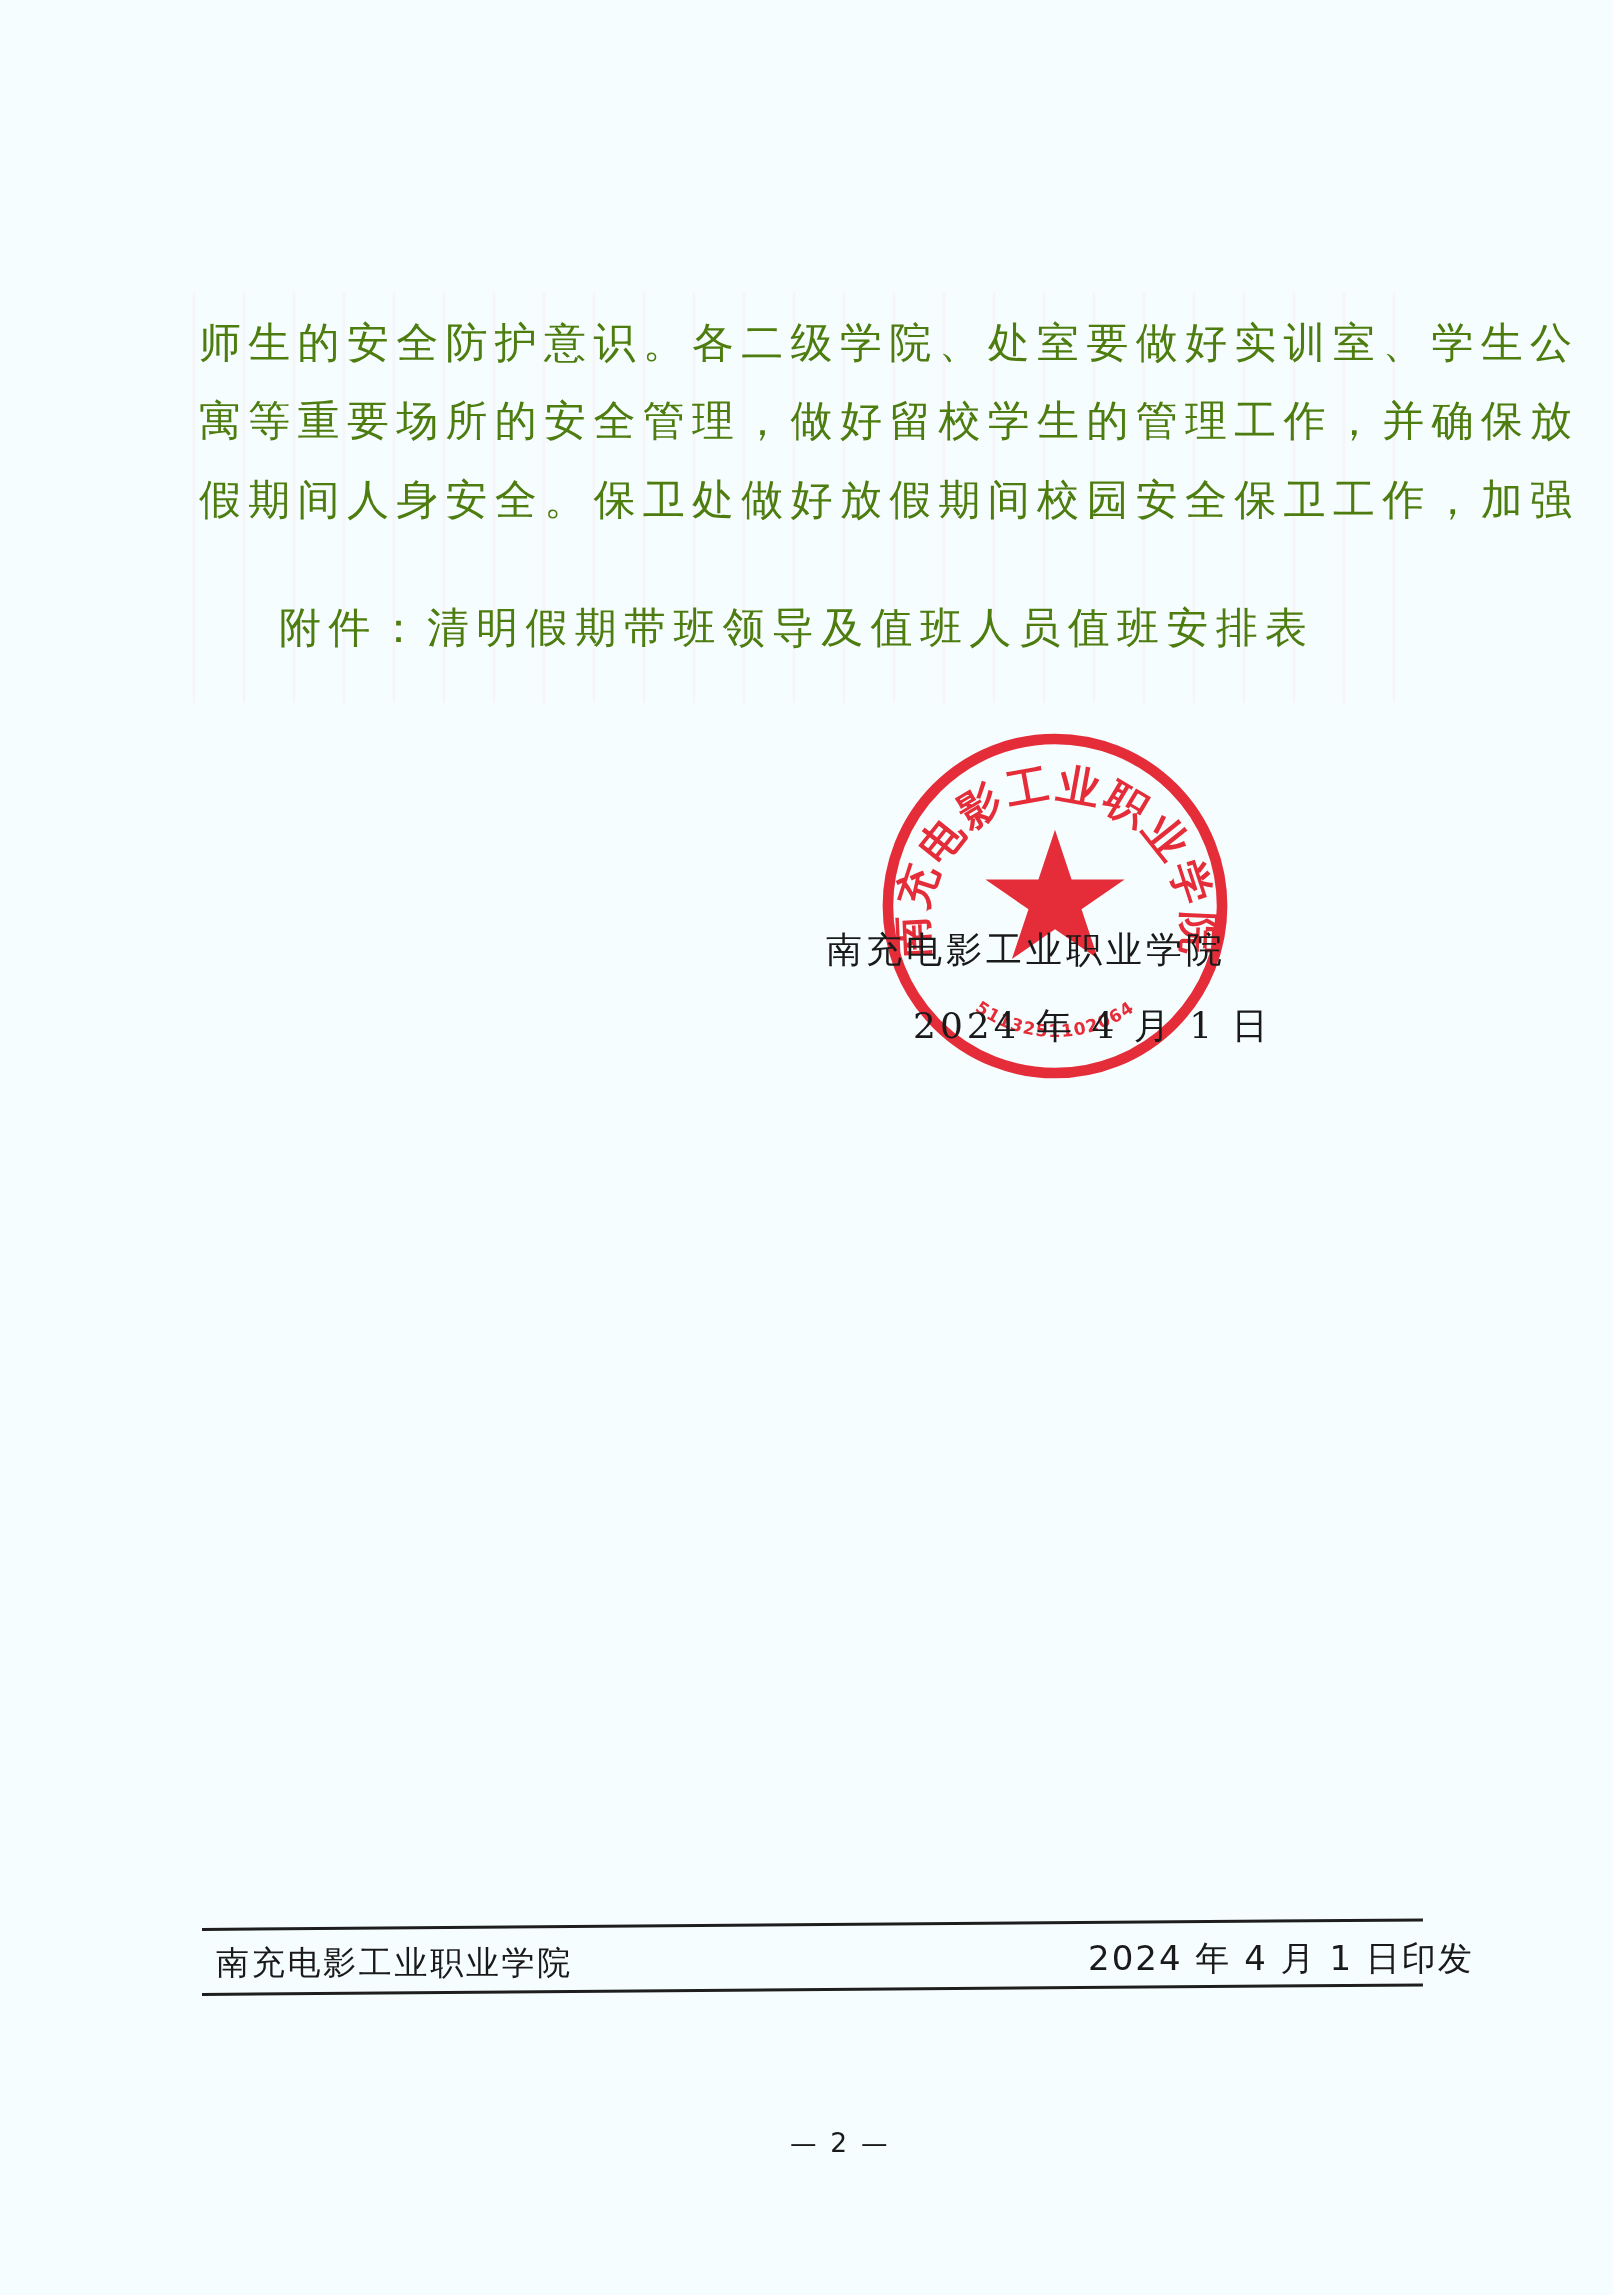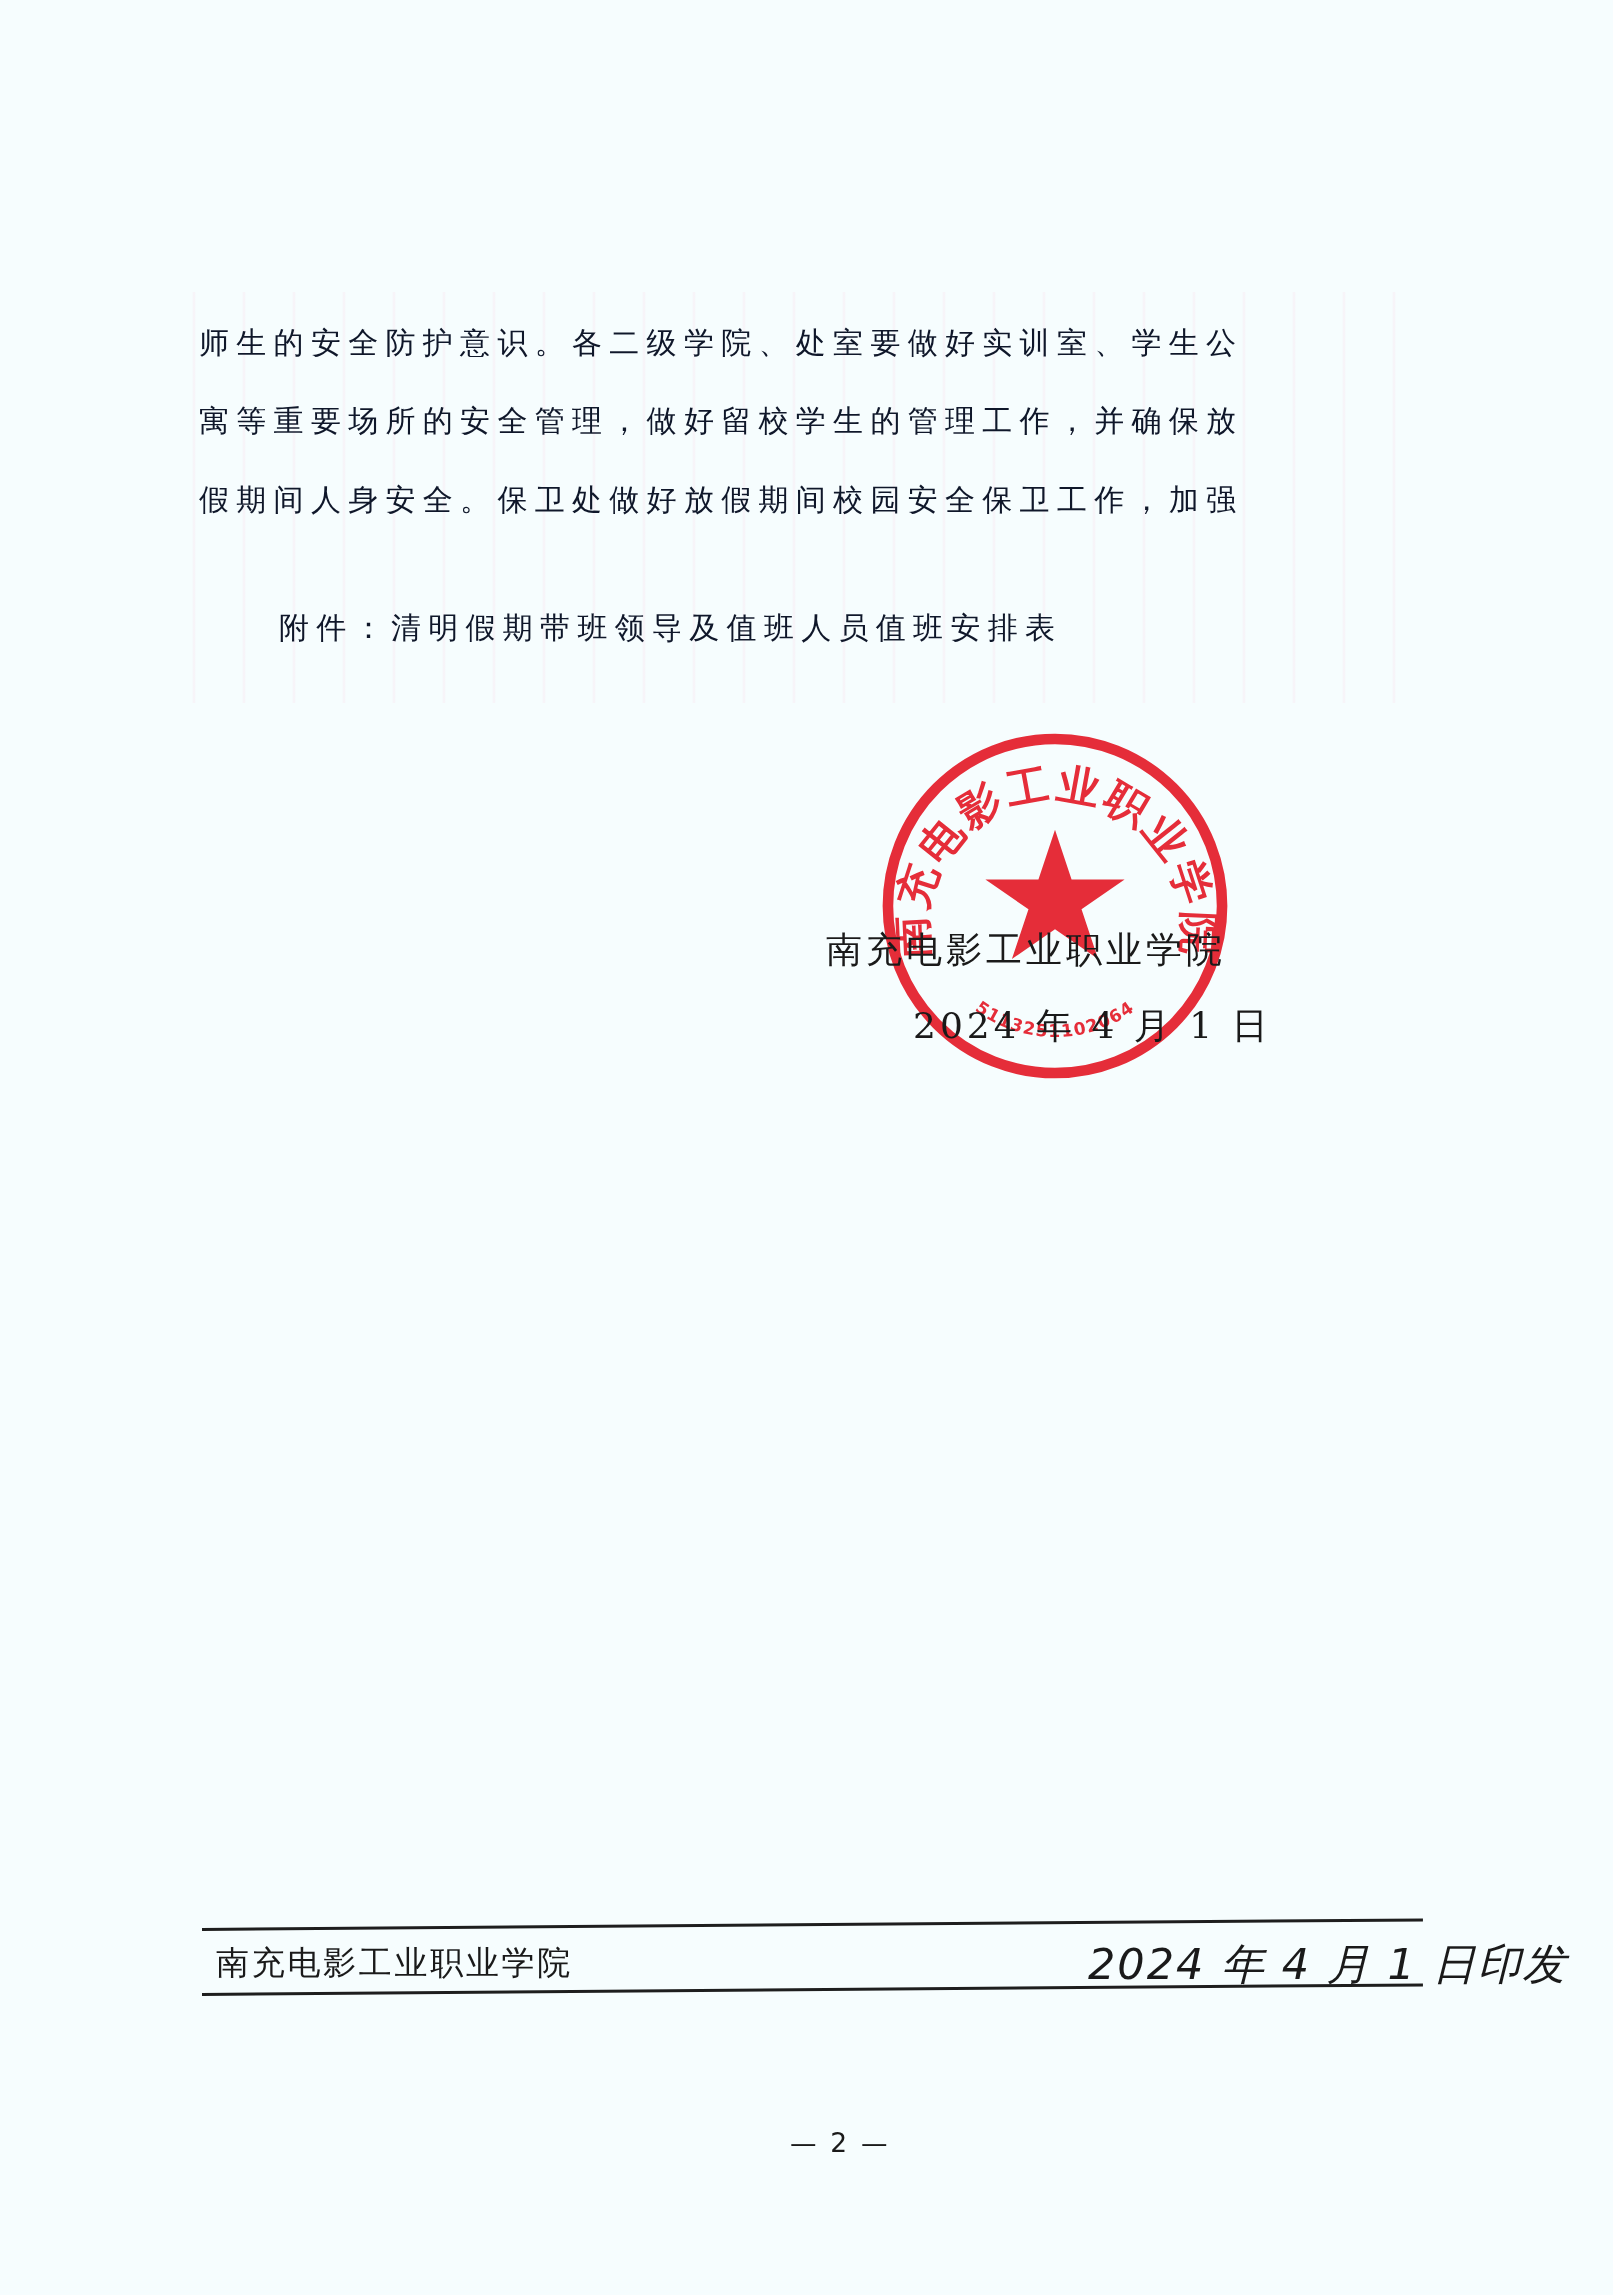--- a/index.html
+++ b/index.html
@@ -32,24 +32,24 @@
         rgba(255,200,220,0.0) 46px,
         rgba(255,190,215,0.18) 48px,
         rgba(255,200,220,0.0) 50px);
       pointer-events: none;
     }
     .body-text {
       position: absolute;
       left: 199px;
       width: 1234px;
       font-family: "DejaVu Sans", sans-serif;
-      font-size: 30px;
+      font-size: 42px;
       line-height: 78px;
       letter-spacing: 7.3px;
-      color: #0f172a;
+      color: #4d7c0f;
       margin: 0;
       white-space: nowrap;
     }
     .line1 { top: 304px; }
     .line2 { top: 382px; }
     .line3 { top: 461px; }
     .line4 { top: 539px; }
     .attachment {
       top: 589px;
       left: 279px;
@@ -89,25 +89,24 @@
       position: absolute;
       left: 216px; top: 1941px;
       font-size: 33px;
       letter-spacing: 2.7px;
       white-space: nowrap;
       color: #1a1a1a;
     }
     .footer-date {
       position: absolute;
       left: 1088px; top: 1936px;
-      font-size: 43px;
+      font-size: 34px;
       letter-spacing: 2px;
       white-space: nowrap;
       color: #1a1a1a;
-      font-style: italic;
     }
     .page-number {
       position: absolute;
       left: 790px; top: 2127px;
       font-size: 26.5px;
       letter-spacing: 2.7px;
       white-space: nowrap;
       color: #1a1a1a;
     }
   </style>

